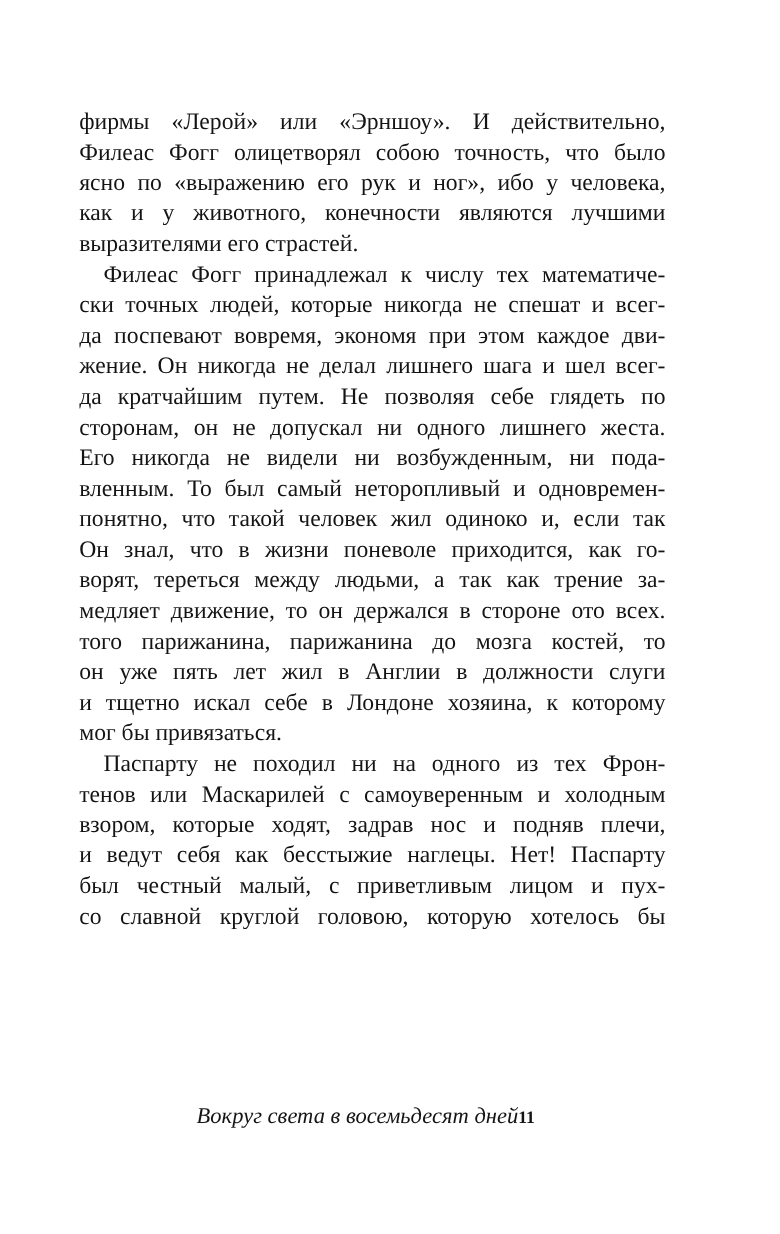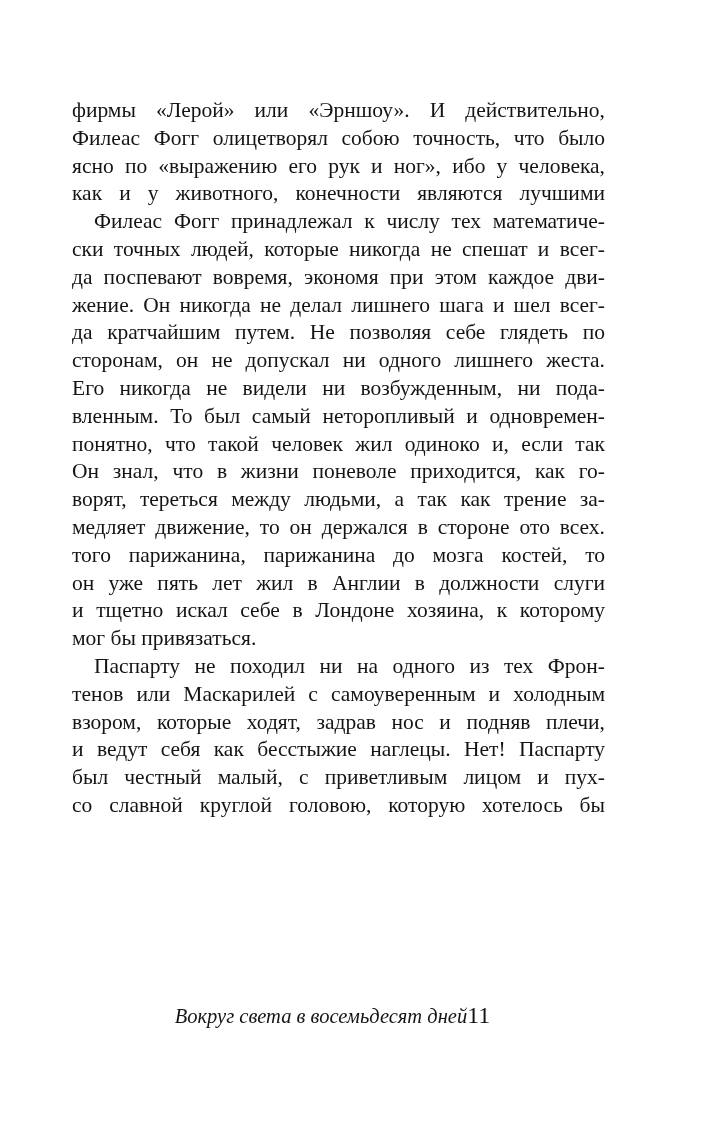--- a/index.html
+++ b/index.html
@@ -43,37 +43,39 @@
     display: flex;
     justify-content: center;
     align-items: baseline;
   }
   .running-title {
     font-size: 20.5px;
     font-style: italic;
     line-height: 26px;
   }
   .page-number {
-    font-size: 24px;
+    font-size: 16px;
     line-height: 26px;
     padding-right: 12px;
+    font-weight: bold;
   }
 </style>
 </head>
 <body>
 
 <div class="page">
 
   <div class="text-block">
 
     <div class="paragraph">
       <div class="line">фирмы «Лерой» или «Эрншоу». И действительно,</div>
       <div class="line">Филеас Фогг олицетворял собою точность, что было</div>
       <div class="line">ясно по «выражению его рук и ног», ибо у человека,</div>
       <div class="line">как и у животного, конечности являются лучшими</div>
+      <div class="line end">выразителями его страстей.</div>
     </div>
 
     <div class="paragraph">
       <div class="line indent">Филеас Фогг принадлежал к числу тех математиче-</div>
       <div class="line">ски точных людей, которые никогда не спешат и всег-</div>
       <div class="line">да поспевают вовремя, экономя при этом каждое дви-</div>
       <div class="line">жение. Он никогда не делал лишнего шага и шел всег-</div>
       <div class="line">да кратчайшим путем. Не позволяя себе глядеть по</div>
       <div class="line">сторонам, он не допускал ни одного лишнего жеста.</div>
       <div class="line">Его никогда не видели ни возбужденным, ни пода-</div>

